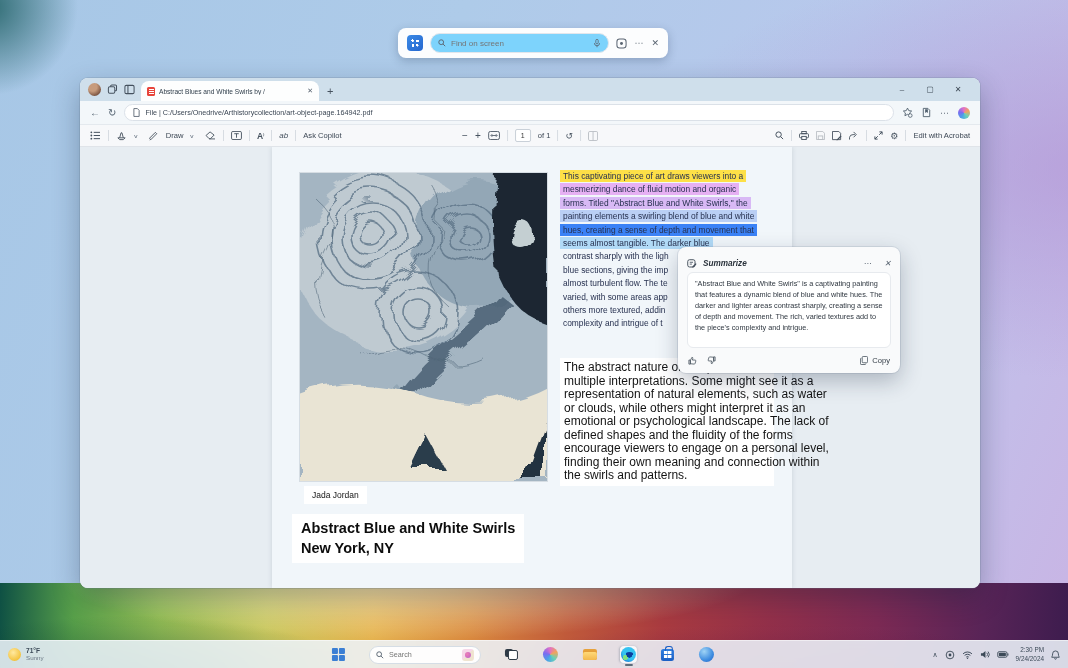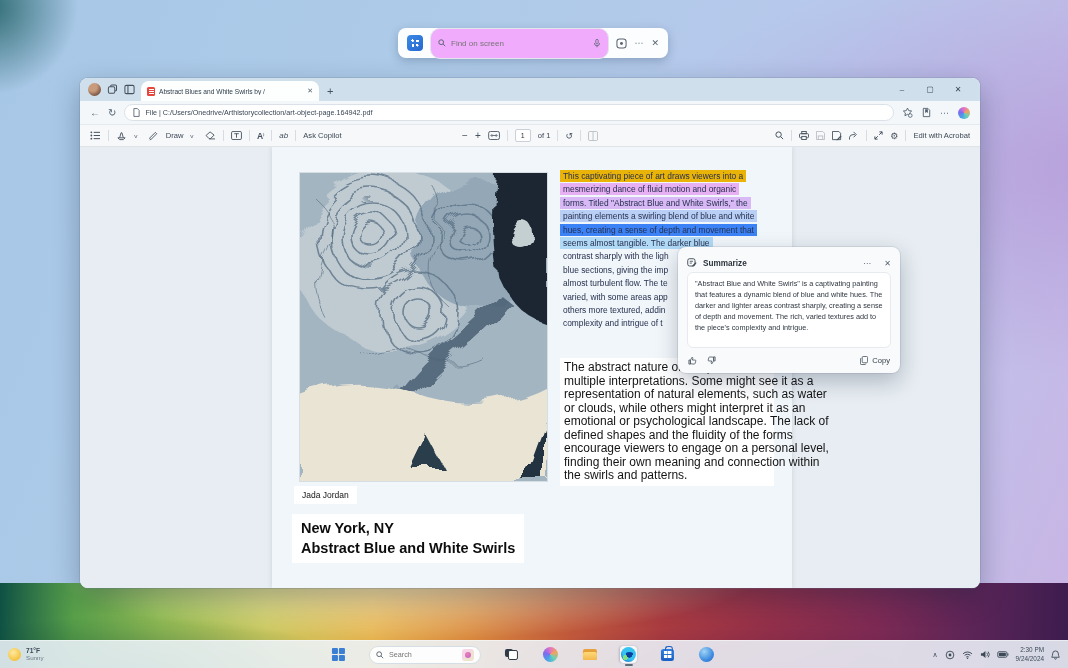--- a/index.html
+++ b/index.html
@@ -26,21 +26,21 @@
     background:#fcfdfe; border-radius:8px; box-shadow:0 3px 10px rgba(20,40,70,.25);
     display:flex; align-items:center; gap:7px; padding:0 9px; z-index:40; }
   .ov-app { width:16px; height:16px; border-radius:4px; background:linear-gradient(135deg,#3b8ae6,#2567cf);
     position:relative; flex:0 0 auto; }
   .ov-app::after { content:""; position:absolute; inset:4px; 
     background:
       radial-gradient(circle at 20% 20%, #fff 1.2px, transparent 1.4px),
       radial-gradient(circle at 80% 25%, #fff 1.2px, transparent 1.4px),
       radial-gradient(circle at 25% 80%, #fff 1.2px, transparent 1.4px),
       radial-gradient(circle at 78% 78%, #fff 1.2px, transparent 1.4px); }
-  .ov-search { flex:1; height:31px; background:#f0abfc; border:1px solid #e2e6ec; border-radius:10px;
+  .ov-search { flex:1; height:20px; background:#7dd3fc; border:1px solid #e2e6ec; border-radius:10px;
     display:flex; align-items:center; gap:5px; padding:0 7px; }
   .ov-search input { border:0; background:transparent; outline:none; flex:1; font-size:8px; color:#4b5663;
     font-family:"Liberation Sans", sans-serif; min-width:0; }
   .ic { display:inline-flex; align-items:center; justify-content:center; color:#5a6572; }
   .dots { font-size:9px; color:#5a6572; letter-spacing:1px; }
   .xglyph { font-size:9px; color:#5a6572; }
 
   
   .window { position:absolute; left:80px; top:78px; width:900px; height:510px; border-radius:8px;
     background:#f4f7fa; box-shadow:0 10px 28px rgba(20,35,60,.32), 0 0 0 1px rgba(120,140,160,.25);
@@ -88,47 +88,47 @@
   .page { position:absolute; left:192px; top:0; width:520px; height:441px; background:#f1f6fa;
     box-shadow:0 0 5px rgba(40,60,80,.15); }
 
   .artwork { position:absolute; left:28px; top:26px; width:247px; height:308px;
     box-shadow:0 0 0 1px rgba(60,80,100,.15); }
 
   .textcol { position:absolute; left:288px; top:23px; width:220px; }
   .hl-lines div { display:inline-block; white-space:nowrap; font-size:8.4px; line-height:12px;
     color:#26304f; padding:0 3px; margin-bottom:1.4px; }
   .hl-lines { line-height:0; }
-  .hl-lines div:nth-child(1){background:#eab308}
+  .hl-lines div:nth-child(1){background:#fde047}
   .hl-lines div:nth-child(2){background:#e0b5f1}
   .hl-lines div:nth-child(3){background:#e6b0f3}
   .hl-lines div:nth-child(4){background:#e2b3f4}
   .hl-lines div:nth-child(5){background:#d8b9f5}
   .hl-lines div:nth-child(6){background:#c9c2f5}
   .hl-lines div:nth-child(7){background:#bacff5}
   .hl-lines div:nth-child(8){background:#b4d6f6}
   .hl-lines div:nth-child(9){background:#3b82f6}
   .hl-lines div:nth-child(10){background:#b1daf7}
   .hl-lines div:nth-child(11){background:#b1daf7}
   .hl-lines div:nth-child(12){background:#b3d8f6}
 
   .para2 { position:absolute; left:288px; top:211px; width:214px; background:#fff;
     padding:3px 4px; }
   .para2 div { font-size:12px; line-height:13.5px; color:#141414; white-space:nowrap; }
 
-  .artist { position:absolute; left:22px; top:339px; background:#fff; padding:4px 8px;
+  .artist { position:absolute; left:32px; top:339px; background:#fff; padding:4px 8px;
     font-size:8.5px; color:#141414; }
   .art-title { position:absolute; left:20px; top:367px; background:#fff; padding:5px 9px;
     font-size:14.5px; font-weight:bold; color:#0d0d0d; line-height:1.35; }
 
   
   .popup { position:absolute; left:598px; top:100px; width:222px; height:126px;
     background:#f9fafb; border-radius:8px; box-shadow:0 8px 22px rgba(20,35,60,.28), 0 0 0 1px rgba(120,140,160,.18);
     z-index:20; display:flex; flex-direction:column; }
-  .pop-head { height:25px; display:flex; align-items:flex-end; gap:6px; padding:4px 9px; }
+  .pop-head { height:25px; display:flex; align-items:flex-start; gap:6px; padding:12px 9px;font-style:italic; }
   .pop-title { font-size:8.2px; font-weight:bold; color:#2b333c; flex:1; }
   .pop-body { margin:0 9px; background:#fff; border:1px solid #e7eaee; border-radius:6px;
     padding:6px 7px; font-size:7.3px; line-height:1.5; color:#2f3740; flex:1; }
   .pop-foot { height:25px; display:flex; align-items:center; gap:10px; padding:0 10px;justify-content:center; }
   .copy-btn { margin-left:auto; display:flex; align-items:center; gap:4px; font-size:7.6px; color:#333c46; }
 
   
   .taskbar { position:absolute; left:0; bottom:0; width:1068px; height:28px;
     background:rgba(237,244,250,.88); backdrop-filter:blur(5px); z-index:30;
     border-top:1px solid rgba(255,255,255,.5); }
@@ -453,22 +453,22 @@
           <div>or clouds, while others might interpret it as an</div>
           <div>emotional or psychological landscape. The lack of</div>
           <div>defined shapes and the fluidity of the forms</div>
           <div>encourage viewers to engage on a personal level,</div>
           <div>finding their own meaning and connection within</div>
           <div>the swirls and patterns.</div>
         </div>
 
         <div class="artist">Jada Jordan</div>
         <div class="art-title">
+          <div>Abstract Blue and White Swirls</div>
           <div>New York, NY</div>
-          <div>Abstract Blue and White Swirls</div>
         </div>
       </div>
 
       <div class="popup">
         <div class="pop-head">
           <span class="ic">
             <svg width="10" height="10" viewBox="0 0 11 11">
                 <rect x=".8" y=".8" width="8" height="8" rx="2" fill="none" stroke="#3c4754" stroke-width="1"></rect>
                 <path d="M10.5 5.5l-3.5 3.5-1.3.4.4-1.3L9.6 4.6z" fill="#3c4754"></path>
                 <line x1="3" y1="3.6" x2="6.6" y2="3.6" stroke="#3c4754" stroke-width=".9"></line>

